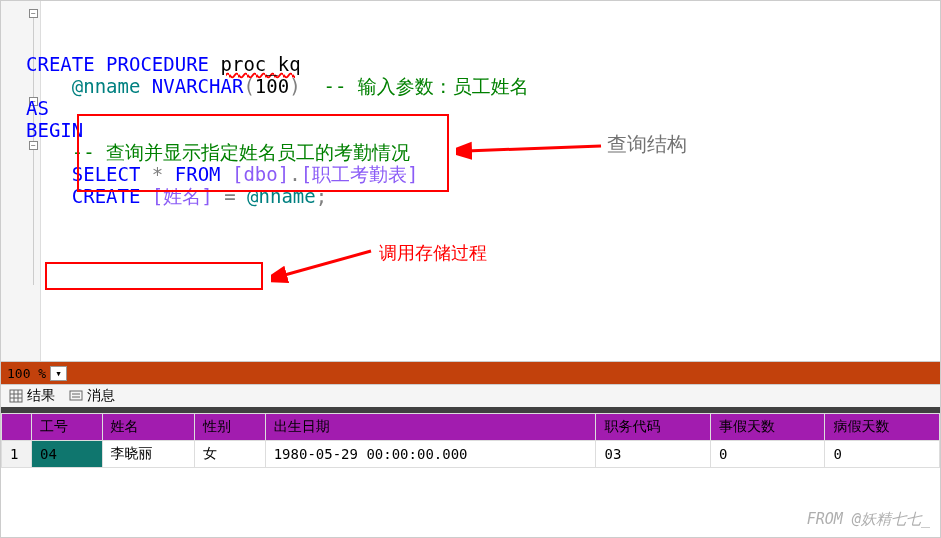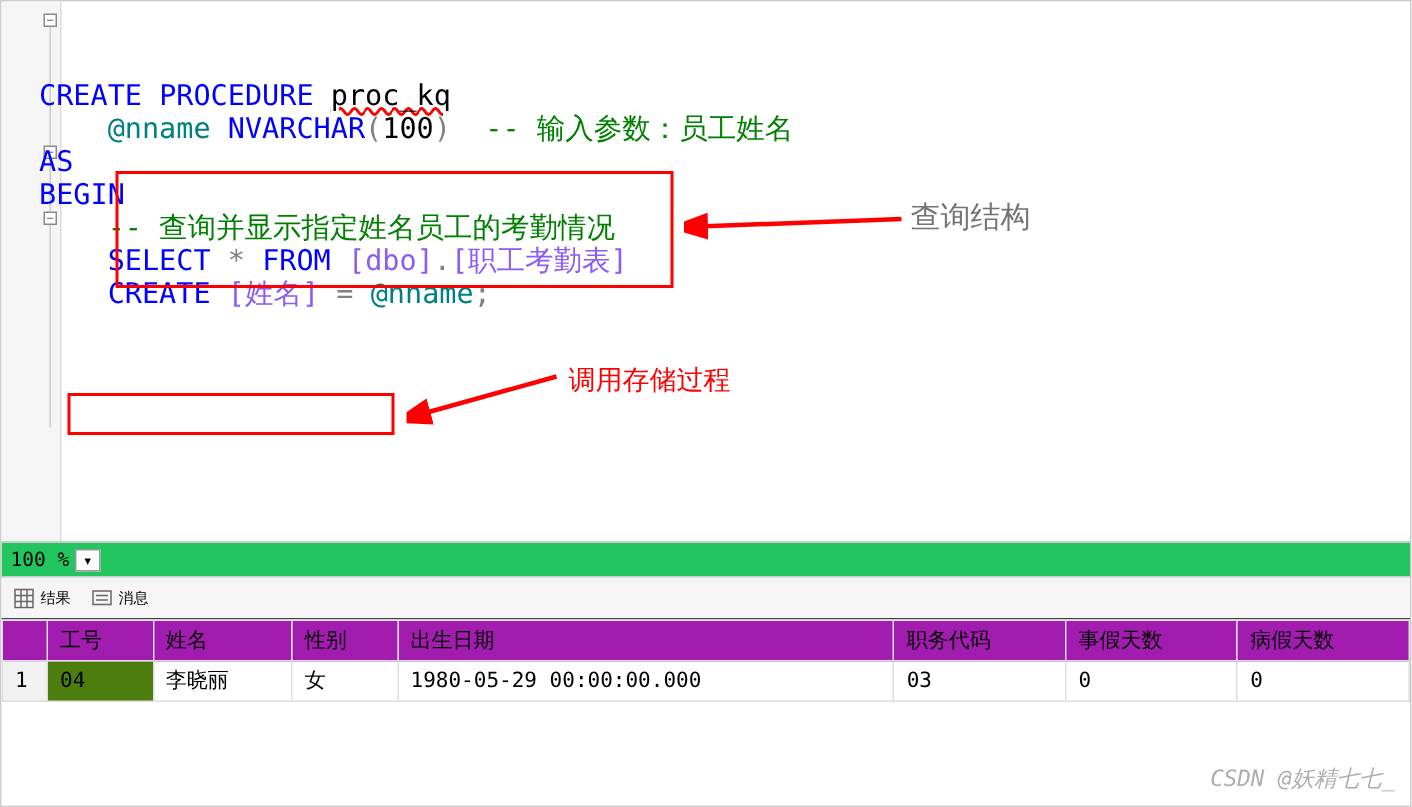--- a/index.html
+++ b/index.html
@@ -17,31 +17,31 @@
 .comment { color: #008000; }
 .str { color: #FF0000; }
 .squiggle { text-decoration: underline wavy red; }
 .redbox1 { position: absolute; border: 2px solid #FF0000; left: 76px; top: 113px; width: 372px; height: 78px; }
 .redbox2 { position: absolute; border: 2px solid #FF0000; left: 44px; top: 261px; width: 218px; height: 28px; }
 .sel { background: #3399FF; color: #fff; }
 .sel .kw, .sel .str { color: #fff; }
 .annot1 { position: absolute; left: 606px; top: 130px; color: #737373; font-size: 20px; font-family: 'Microsoft YaHei'; }
 .annot2 { position: absolute; left: 378px; top: 228px; color: #FF0000; font-size: 18px; font-family: 'Microsoft YaHei'; margin-top: 12px; }
 .arrow { position: absolute; }
-.zoom-bar { position: absolute; top: 360px; left: 0; right: 0; height: 24px; background: #22c55e; border-top: 1px solid #ccc; border-bottom: 1px solid #ccc; padding: 2px 6px; font-size: 13px; display: flex; align-items: center; }
+.zoom-bar { position: absolute; top: 360px; left: 0; right: 0; height: 24px; background: #c2410c; border-top: 1px solid #ccc; border-bottom: 1px solid #ccc; padding: 2px 6px; font-size: 13px; display: flex; align-items: center; }
 .zoom-bar .drop { border: 1px solid #999; background: #fff; padding: 0 4px; margin-left: 4px; font-size: 11px; }
-.tabs-bar { position: absolute; top: 384px; left: 0; right: 0; height: 28px; background: #f5f5f5; border-bottom: 1px solid #404040; display: flex; align-items: center; padding-left: 8px; gap: 14px; font-size: 10px; }
+.tabs-bar { position: absolute; top: 384px; left: 0; right: 0; height: 28px; background: #f5f5f5; border-bottom: 6px solid #404040; display: flex; align-items: center; padding-left: 8px; gap: 14px; font-size: 14px; }
 .tab-item { display: flex; align-items: center; gap: 4px; }
 .tab-icon { width: 14px; height: 14px; display: inline-block; }
 .grid-area { position: absolute; top: 412px; left: 0; right: 0; bottom: 0; background: #fff; overflow: auto; }
 table.grid { border-collapse: collapse; width: 100%; font-size: 14px; }
 table.grid th, table.grid td { border: 1px solid #ddd; padding: 4px 8px; text-align: left; white-space: nowrap; }
 table.grid th { background: #a21caf; font-weight: normal; }
 table.grid td.rownum { background: #f2f2f2; width: 30px; }
-table.grid td.hl { background: #4d7c0f; }
+table.grid td.hl { background: #0f766e; }
 .watermark { position: absolute; right: 10px; bottom: 8px; color: rgba(120,120,120,0.6); font-size: 15px; font-style: italic; }
 </style>
 </head>
 <body>
 
 <div class="editor-pane">
   <div class="gutter">
     <div class="vline"></div>
     <div class="fold" style="top:8px;">−</div>
     <div class="fold" style="top:96px;">−</div>
@@ -131,13 +131,13 @@
         <td>女</td>
         <td>1980-05-29 00:00:00.000</td>
         <td>03</td>
         <td>0</td>
         <td>0</td>
       </tr>
     </tbody>
   </table>
 </div>
 
-<div class="watermark">CSDN @妖精七七_</div>
+<div class="watermark">FROM @妖精七七_</div>
 
 </body></html>

